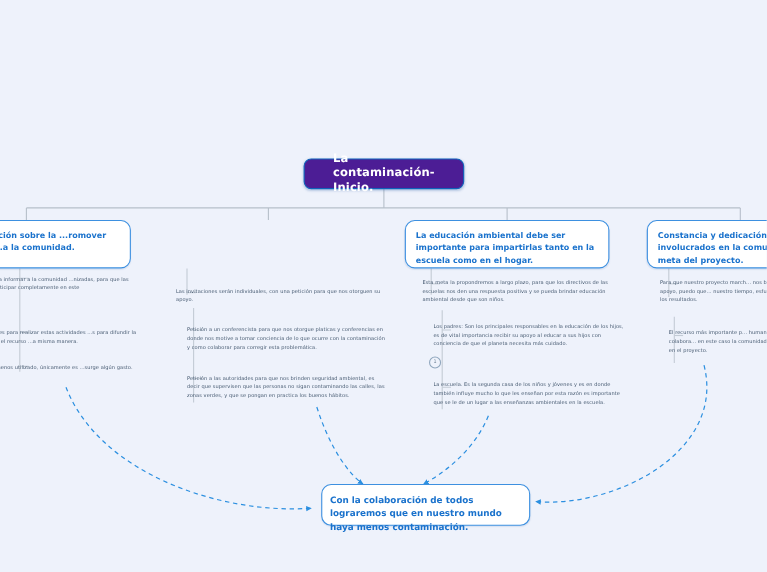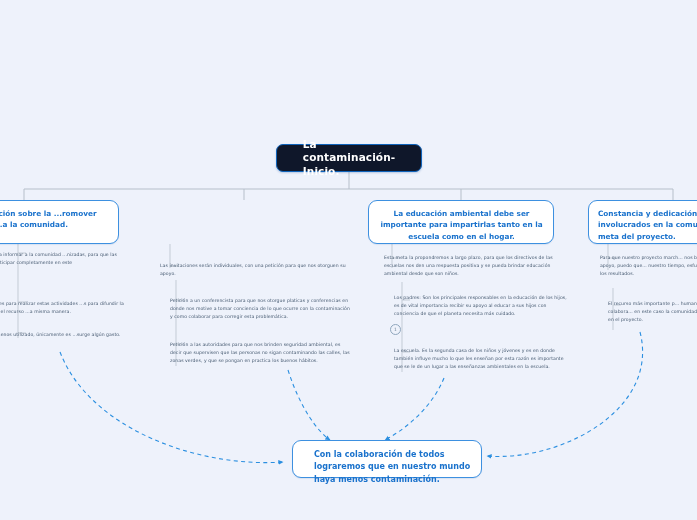--- a/index.html
+++ b/index.html
@@ -28,21 +28,21 @@
     height: 520px;
     pointer-events: none;
   }
 
   
   .node {
     position: absolute;
     box-sizing: border-box;
   }
   .root-node {
-    background: #0f172a;
+    background: #4c1d95;
     border: 1px solid #0f63ba;
     border-radius: 7px;
     color: #ffffff;
     font-weight: bold;
     font-size: 10.5px;
     letter-spacing: .1px;
     display: flex;
     align-items: center;
     justify-content: center;
     padding: 7px 30px;
@@ -62,21 +62,21 @@
     box-shadow: 0 1px 1px rgba(30,90,170,.10);
   }
   .goal-node {
     background: #ffffff;
     border: 1.4px solid #3d90e0;
     border-radius: 9px;
     color: #1a72cc;
     font-weight: bold;
     font-size: 8px;
     line-height: 1.55;
-    padding: 8px 10px 9px 21px;
+    padding: 8px 10px 9px 7px;
     box-sizing: border-box;
     box-shadow: 0 1px 1px rgba(30,90,170,.10);
   }
 
   
   .leaf {
     position: absolute;
     color: #4a5f7a;
     font-size: 4.6px;
     line-height: 1.72;
@@ -153,21 +153,21 @@
     <span>...tigación sobre la ...romover esta ...a la comunidad.</span>
   </div>
   <div class="leaf lvl2" style="left:-39px; top:251px; width:165px;">...campañas para informar a la comunidad ...nizadas, para que las personas se ...articipar completamente en este</div>
   <div class="leaf lvl3" style="left:-33px; top:300px; width:160px;">...a importantes para realizar estas actividades ...s para difundir la información y el recurso ...a misma manera.</div>
   <div class="leaf lvl3" style="left:-33px; top:331px; width:160px;">...dero es el menos utilizado, únicamente es ...surge algún gasto.</div>
 
   <div class="leaf lvl2" style="left:160px; top:262px; width:190px;">Las invitaciones serán individuales, con una petición para que nos otorguen su apoyo.</div>
   <div class="leaf lvl3" style="left:170px; top:297px; width:180px;">Petición a un conferencista para que nos otorgue platicas y conferencias en donde nos motive a tomar conciencia de lo que ocurre con la contaminación y como colaborar para corregir esta problemática.</div>
   <div class="leaf lvl3" style="left:170px; top:341px; width:180px;">Petición a las autoridades para que nos brinden seguridad ambiental, es decir que supervisen que las personas no sigan contaminando las calles, las zonas verdes, y que se pongan en practica los buenos hábitos.</div>
 
-  <div class="node branch-node" style="left:368px; top:200px; width:186px; height:44px;text-align:center;">
+  <div class="node branch-node" style="left:368px; top:200px; width:186px; height:44px;">
     <span>La educación ambiental debe ser importante para impartirlas tanto en la escuela como en el hogar.</span>
   </div>
   <div class="leaf lvl2" style="left:384px; top:254px; width:186px;">Esta meta la propondremos a largo plazo, para que los directivos de las escuelas nos den una respuesta positiva y se pueda brindar educación ambiental desde que son niños.</div>
   <div class="leaf lvl3" style="left:394px; top:294px; width:178px;">Los padres: Son los principales responsables en la educación de los hijos, es de vital importancia recibir su apoyo al educar a sus hijos con conciencia de que el planeta necesita más cuidado.</div>
   <div class="circle-badge" style="left:390px; top:324px;">1</div>
   <div class="leaf lvl3" style="left:394px; top:347px; width:178px;">La escuela. Es la segunda casa de los niños y jóvenes y es en donde también influye mucho lo que les enseñan por esta razón es importante que se le de un lugar a las enseñanzas ambientales en la escuela.</div>
 
   <div class="node branch-node" style="left:588px; top:200px; width:152px; height:44px;">
     <span>Constancia y dedicación de... involucrados en la comunid... meta del proyecto.</span>
   </div>

